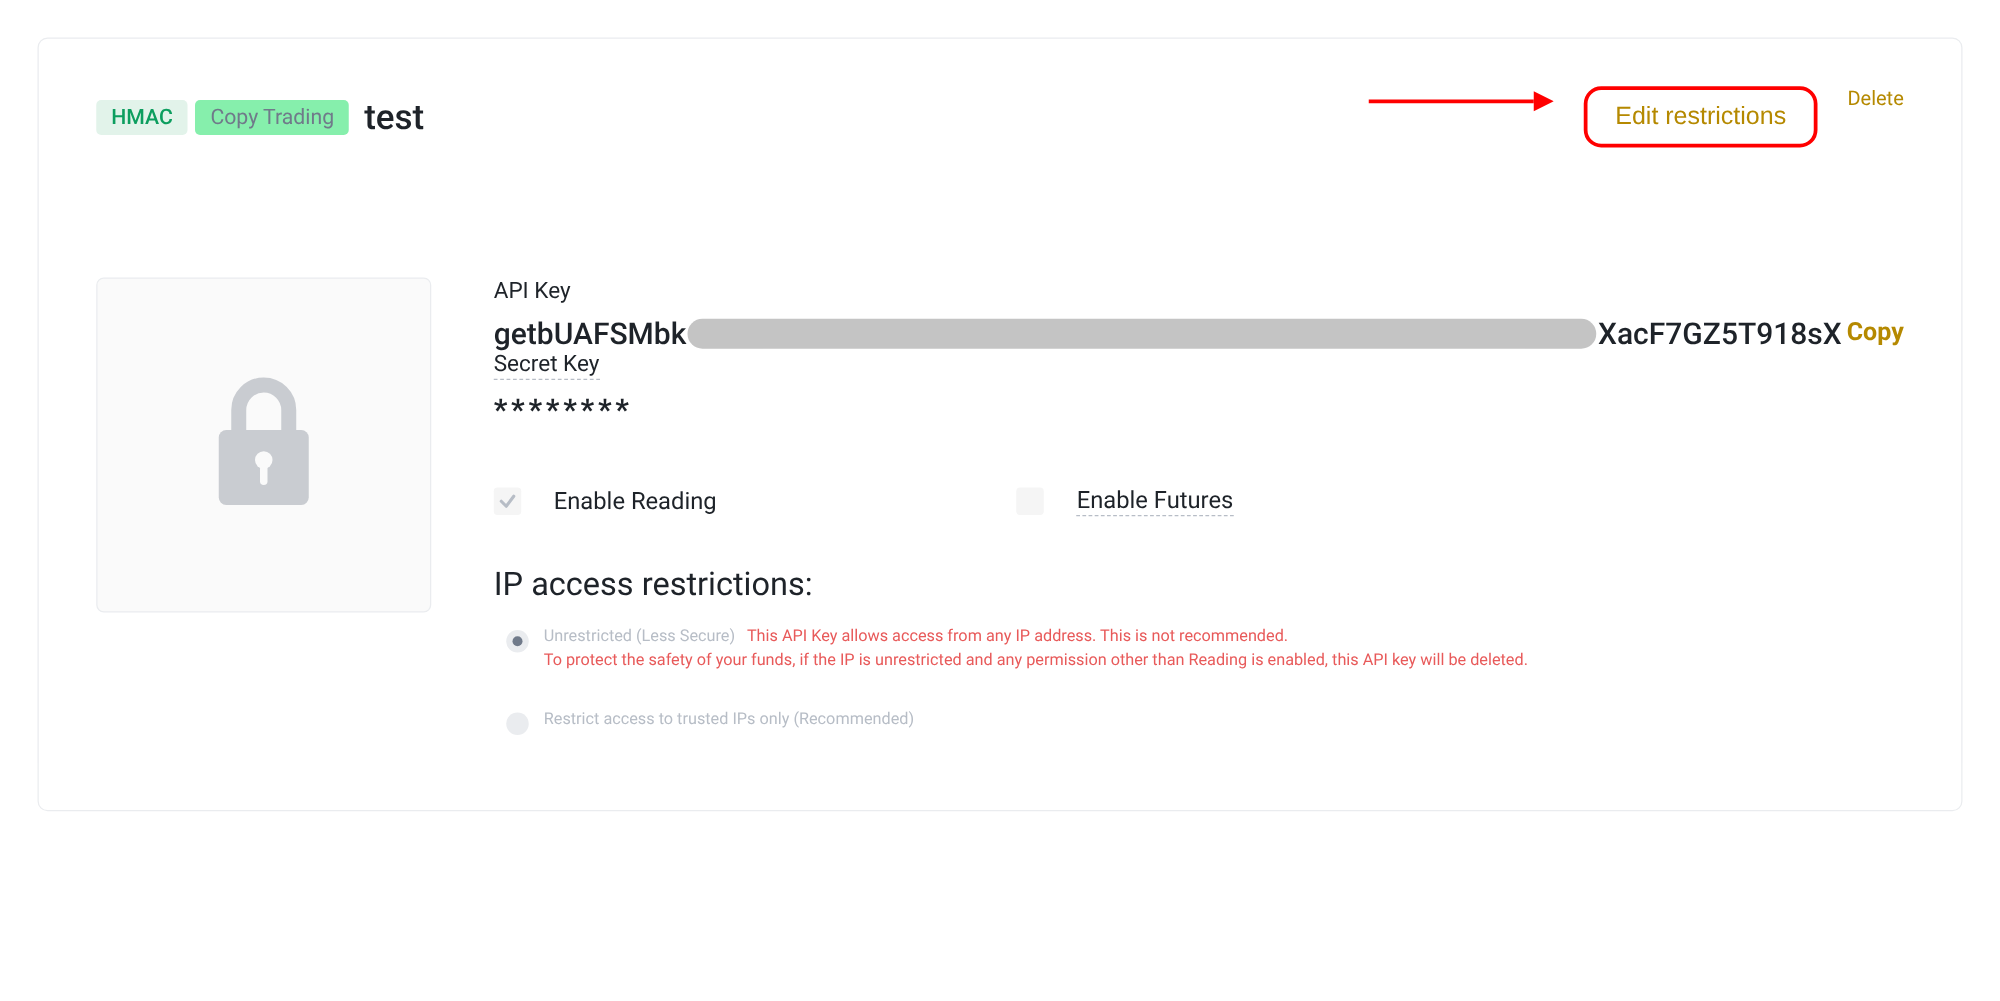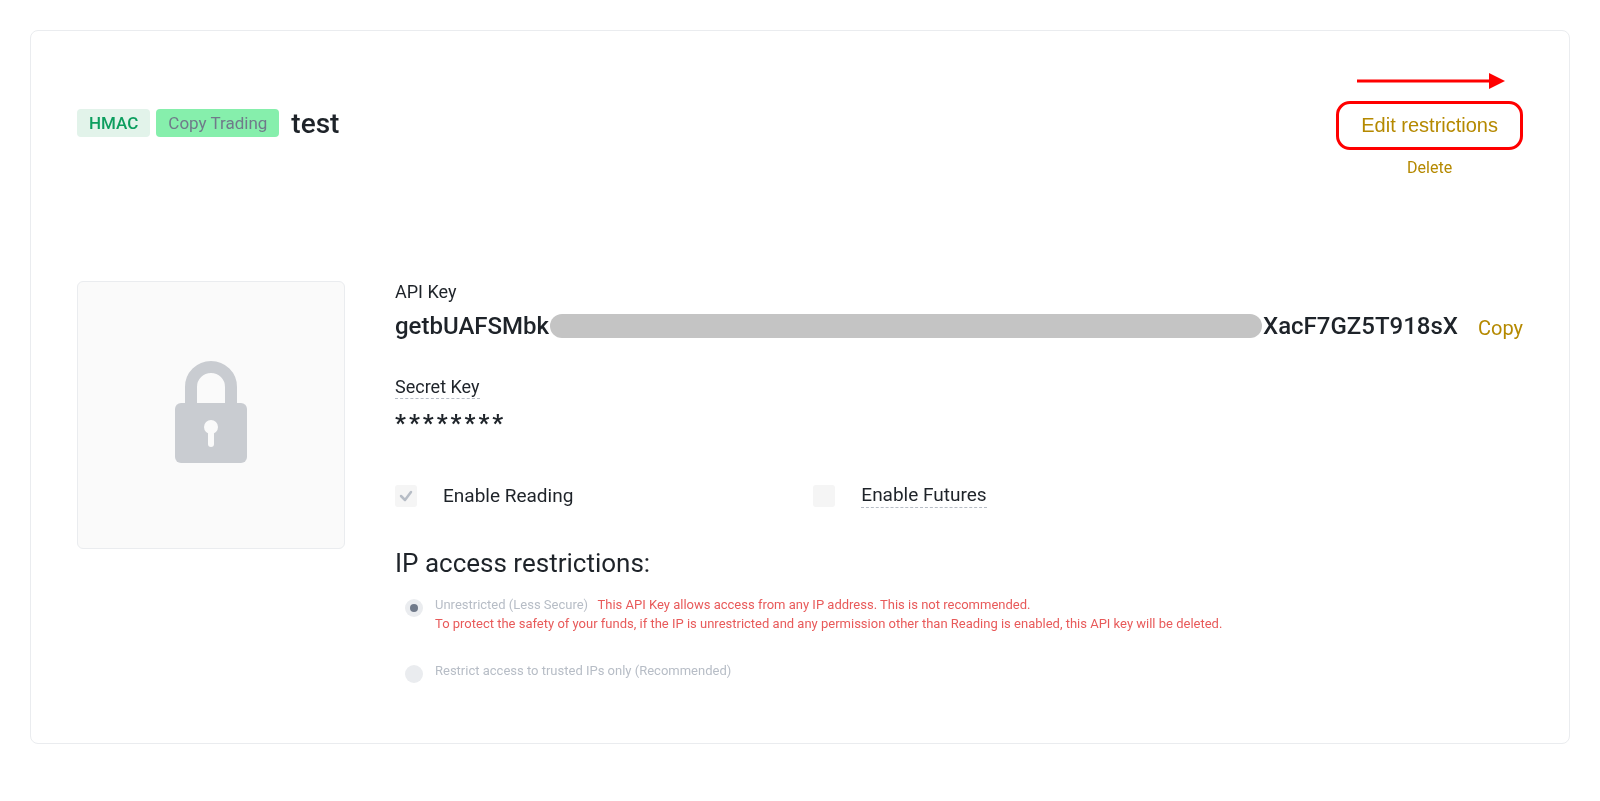--- a/index.html
+++ b/index.html
@@ -43,23 +43,22 @@
       border-radius: 4px;
     }
     .key-name {
       font-size: 28px;
       font-weight: 500;
       margin-left: 6px;
       color: #1e2329;
     }
     .header-right {
       display: flex;
-      align-items: center;
-      gap: 8px;
-      flex-direction: column;
+      align-items: flex-start;
+      gap: 24px;
     }
     .arrow-callout {
       display: flex;
       align-items: center;
     }
     .arrow-callout svg { display:block; }
     .edit-btn {
       border: 3px solid #ff0000;
       border-radius: 14px;
       padding: 10px 22px;
@@ -99,44 +98,43 @@
       color: #1e2329;
       margin-bottom: 10px;
     }
     .secret-label {
       border-bottom: 1px dashed #b7bdc6;
       display: inline-block;
       padding-bottom: 1px;
     }
     .api-key-row {
       display: flex;
-      align-items: flex-end;
-      gap: 20px;
-      margin-bottom: 36px;
+      align-items: flex-start;
+      gap: 4px;
     }
     .api-key-text {
       display: flex;
       align-items: center;
       font-size: 24px;
       font-weight: 500;
       color: #1e2329;
       min-width: 0;
     }
     .mask-bar {
       flex: 1 1 auto;
       height: 24px;
       background: #c4c4c4;
       border-radius: 12px;
       margin: 0 1px;
       min-width: 0;
     }
     .copy-link {
       color: #b58900;
       font-size: 20px;
-      font-weight: 400;
+      font-weight: 700;
       cursor: pointer;
       flex-shrink: 0;
     }
     .secret-value {
       font-size: 24px;
       font-weight: 700;
       letter-spacing: 3px;
       margin-bottom: 46px;
       margin-top: 10px;
     }

